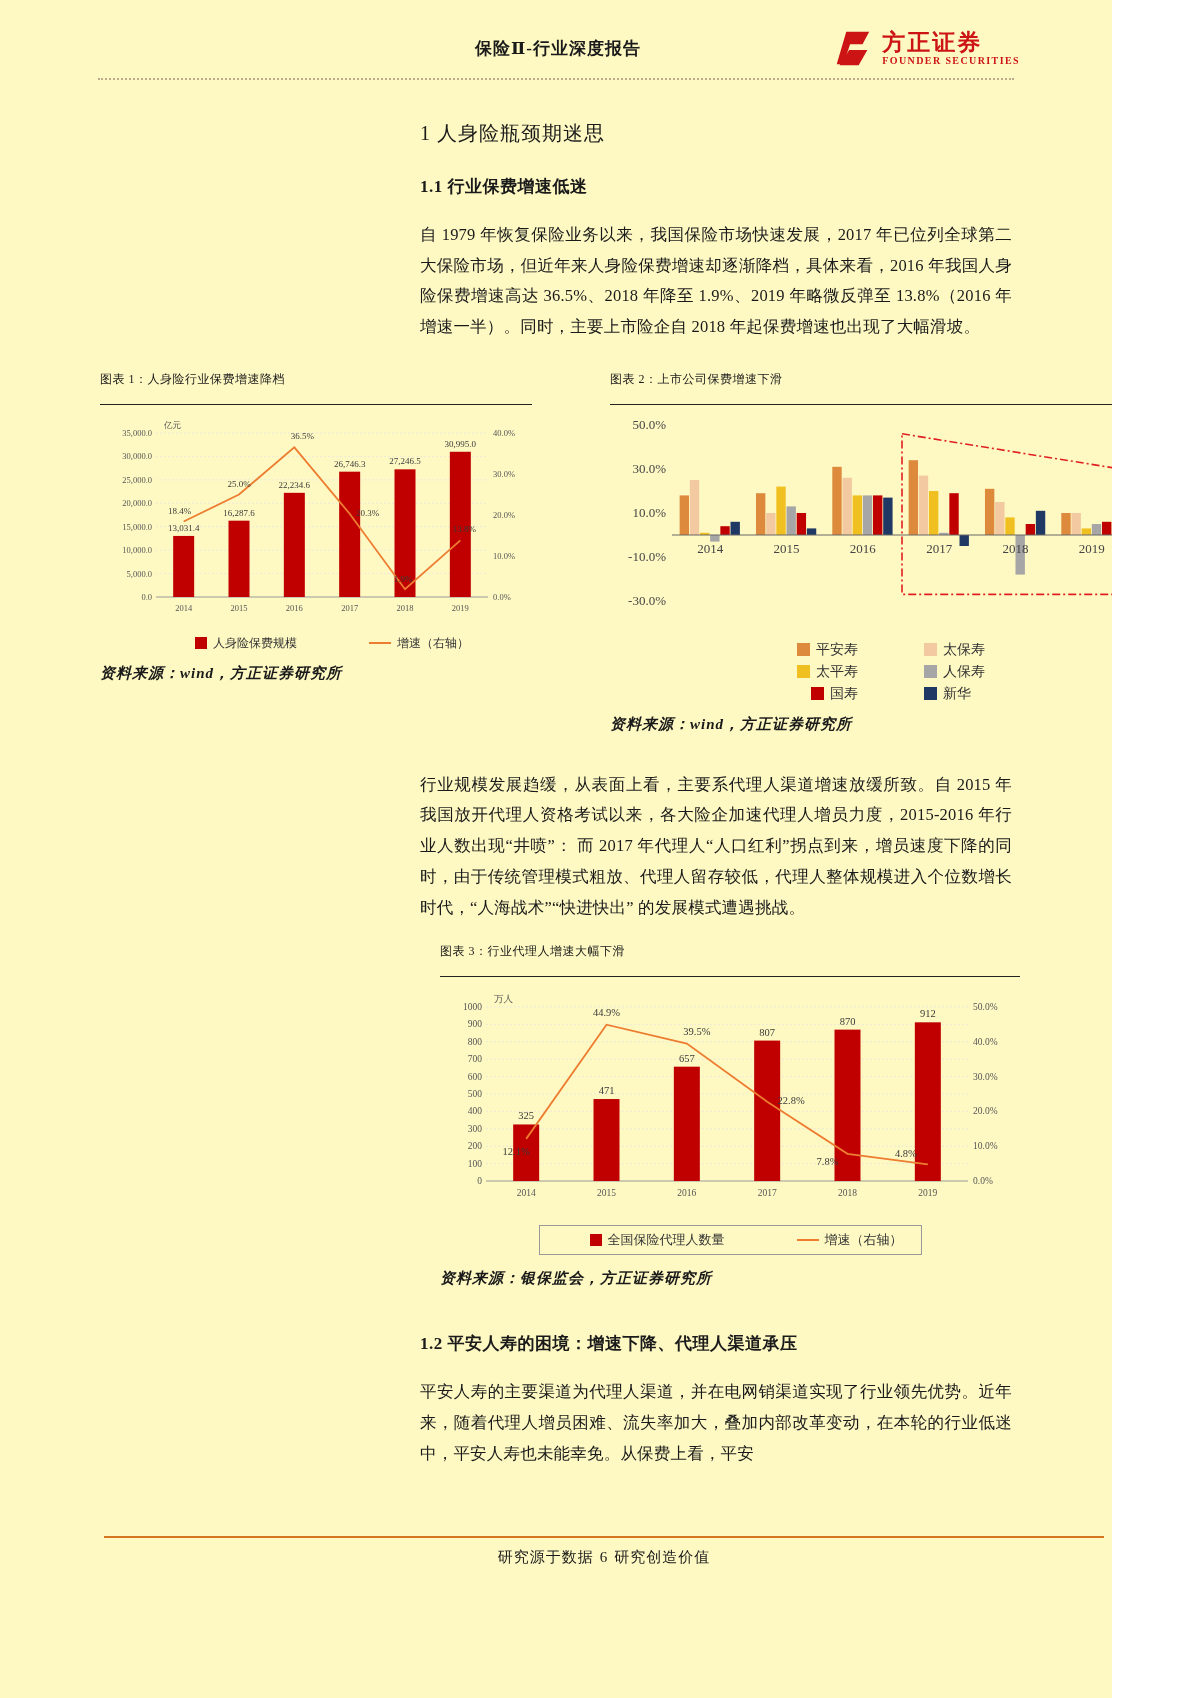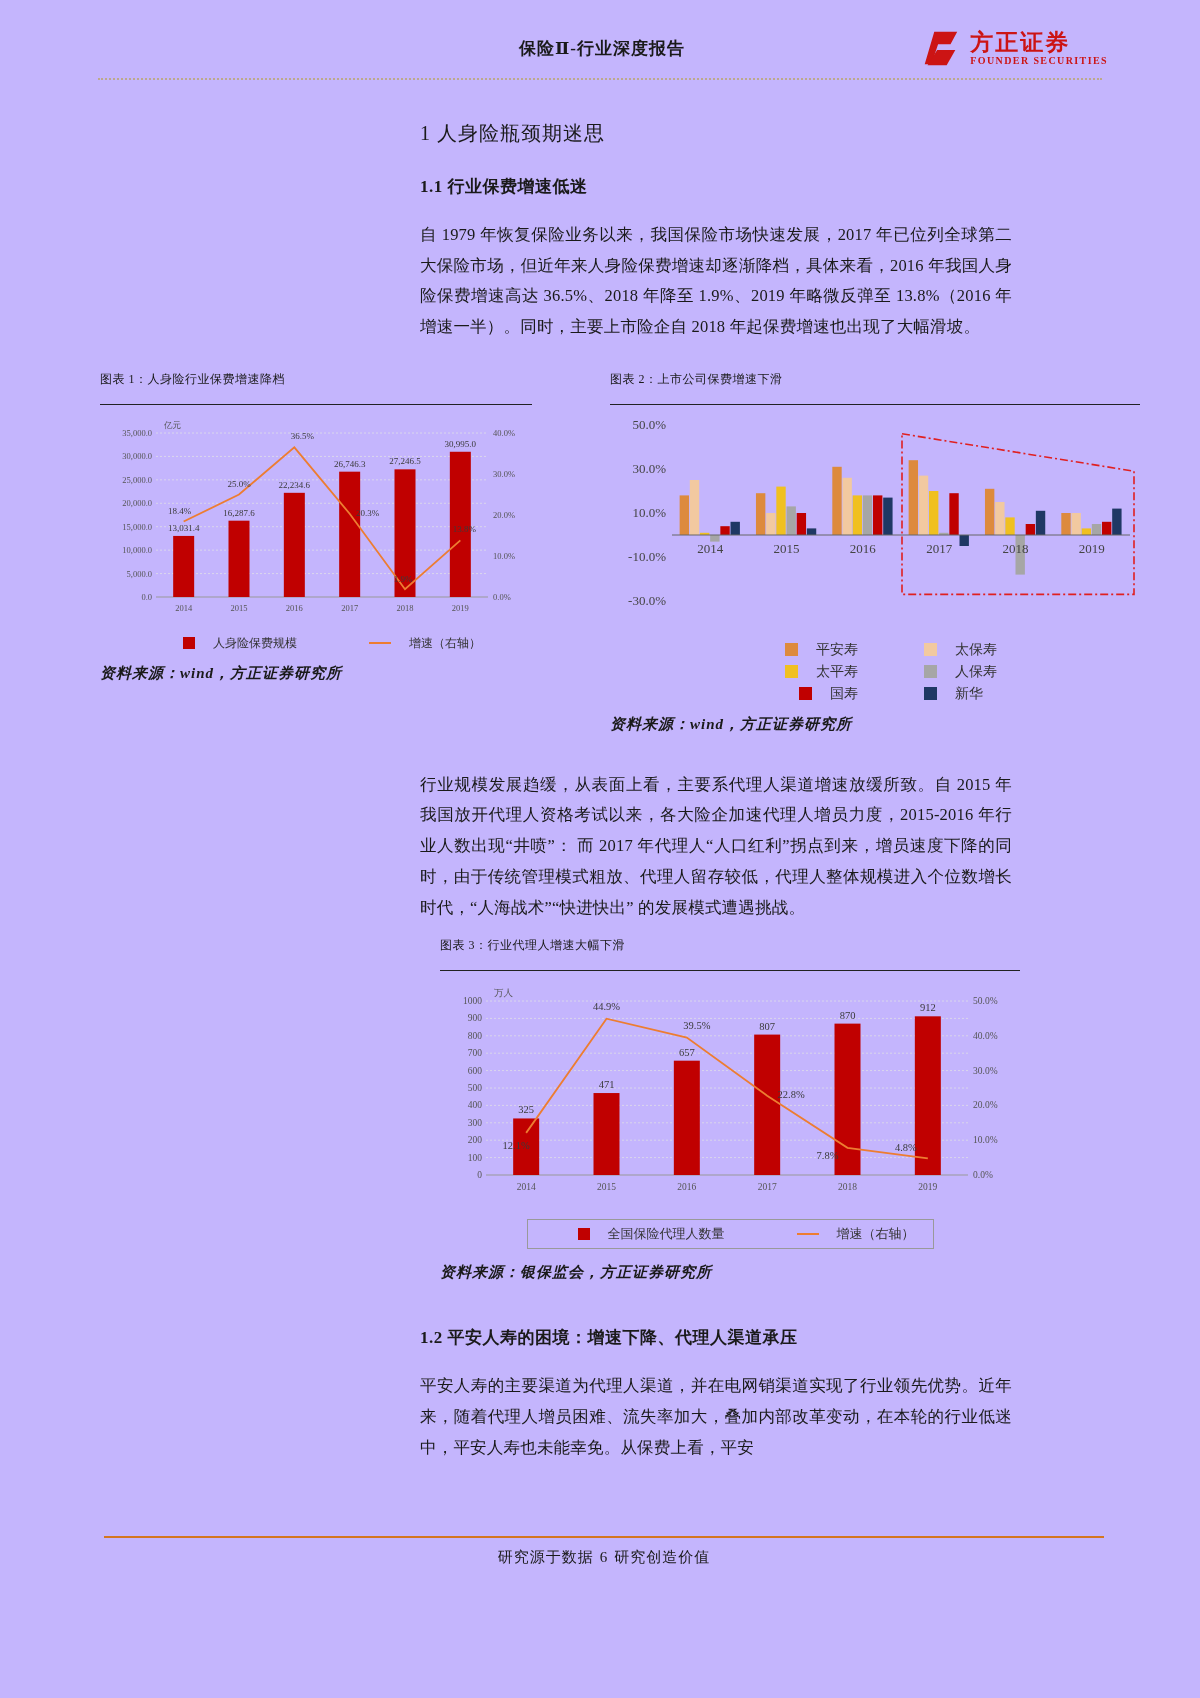--- a/index.html
+++ b/index.html
@@ -1,18 +1,18 @@
 <!DOCTYPE html>
 <html><head>
 <meta charset="utf-8">
 <style>
   * { margin:0; padding:0; box-sizing:border-box; }
   html,body { background:#ffffff; }
   body { width:1200px; font-family:"Liberation Serif","DejaVu Serif",serif; color:#1a1a1a; }
-  .page { position:relative; width:1200px; height:1698px; background:#c4b5fd; overflow:hidden; }
+  .page { position:relative; width:1112px; height:1698px; background:#fef9c3; overflow:hidden; }
 
   
   .header { display:flex; align-items:center; padding:26px 92px 0 100px; }
   .header-spacer { width:210px; }
   .header-title { flex:1; text-align:center; font-size:17px; font-weight:bold; letter-spacing:1px; }
   .logo { width:214px; display:flex; align-items:center; gap:8px; justify-content:flex-end; }
   .brand-cn { color:#cc1414; font-size:23px; font-weight:bold; letter-spacing:2px; line-height:1.1; }
   .brand-en { color:#cc1414; font-size:10px; font-weight:bold; letter-spacing:1.4px; }
   .dotted-rule { margin:8px 98px 0 98px; border-top:2px dotted #bda98c; height:0; }
 
@@ -20,25 +20,25 @@
   .main { padding:0 100px; }
   .h1 { margin:40px 0 0 320px; font-size:20px; font-weight:normal; letter-spacing:1px; }
   .h2 { margin:28px 0 0 320px; font-size:17px; font-weight:bold; letter-spacing:0.5px; }
   .body-p { width:592px; margin:22px 0 0 320px; font-size:16.5px; line-height:1.86; text-align:justify; letter-spacing:0.2px; }
 
   
   .charts-row { display:flex; gap:38px; margin-top:28px; }
   figure { display:block; }
   .fig1 { width:432px; }
   .fig2 { width:530px;margin-left:40px; }
-  .fig3 { width:580px; margin:14px 0 0 340px; }
+  .fig3 { width:580px; margin:20px 0 0 340px; }
   figcaption { font-size:12px; font-weight:normal; letter-spacing:0.5px; padding-bottom:16px; border-bottom:1.5px solid #222; margin-bottom:10px; }
   .chart-canvas { width:100%; }
   .legend { display:flex; justify-content:center; column-gap:40px; row-gap:4px; font-size:12px; color:#333; margin-top:4px; flex-wrap:wrap; }
-  .legend-item { display:inline-flex; align-items:center; gap:18px; white-space:nowrap;padding-left:32px; }
+  .legend-item { display:inline-flex; align-items:center; gap:6px; white-space:nowrap;padding-left:32px; }
   .swatch { display:inline-block; width:12px; height:12px; }
   .line-swatch { display:inline-block; width:22px; height:0; border-top:2px solid #ed7d31; }
   .legend-boxed { border:1px solid #999; width:fit-content; margin:8px auto 0 auto; padding:5px 18px; font-size:13px; }
   .legend2 { max-width:320px; margin:10px auto 0 auto; font-size:14px; column-gap:34px; }
   .legend2 .swatch { width:13px; height:13px; }
   .source { margin-top:12px; font-size:15px; font-weight:bold; font-style:italic; letter-spacing:1px; }
   .fig3 .source { margin-top:14px; }
 
   
   .footer { position:absolute; left:4px; top:1536px; width:1200px; }

